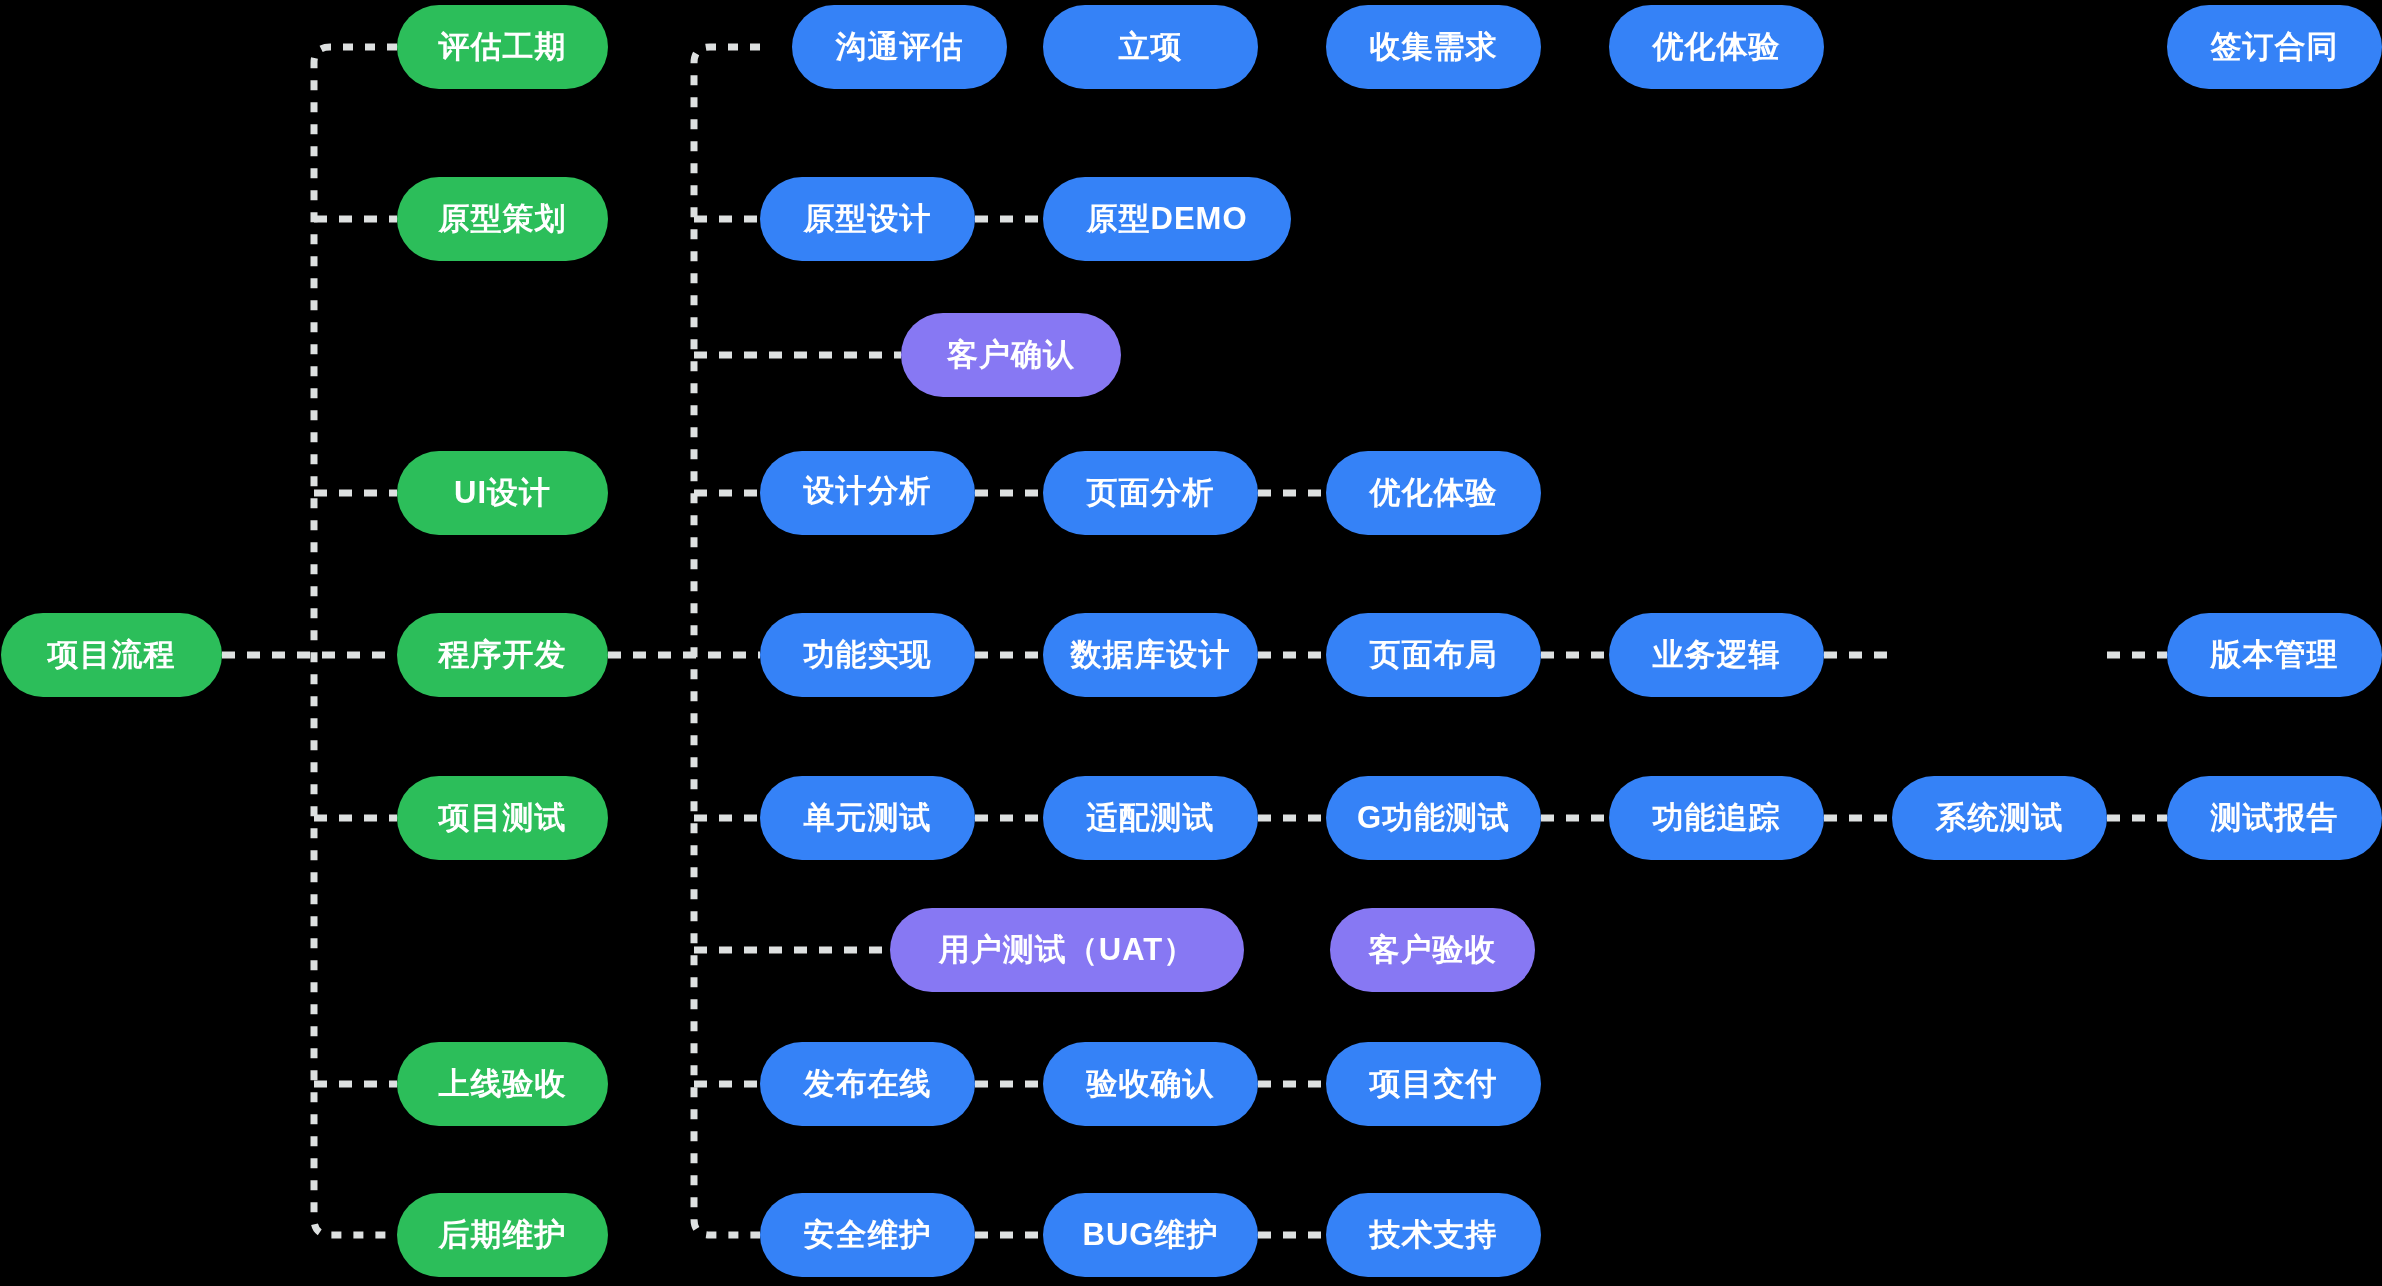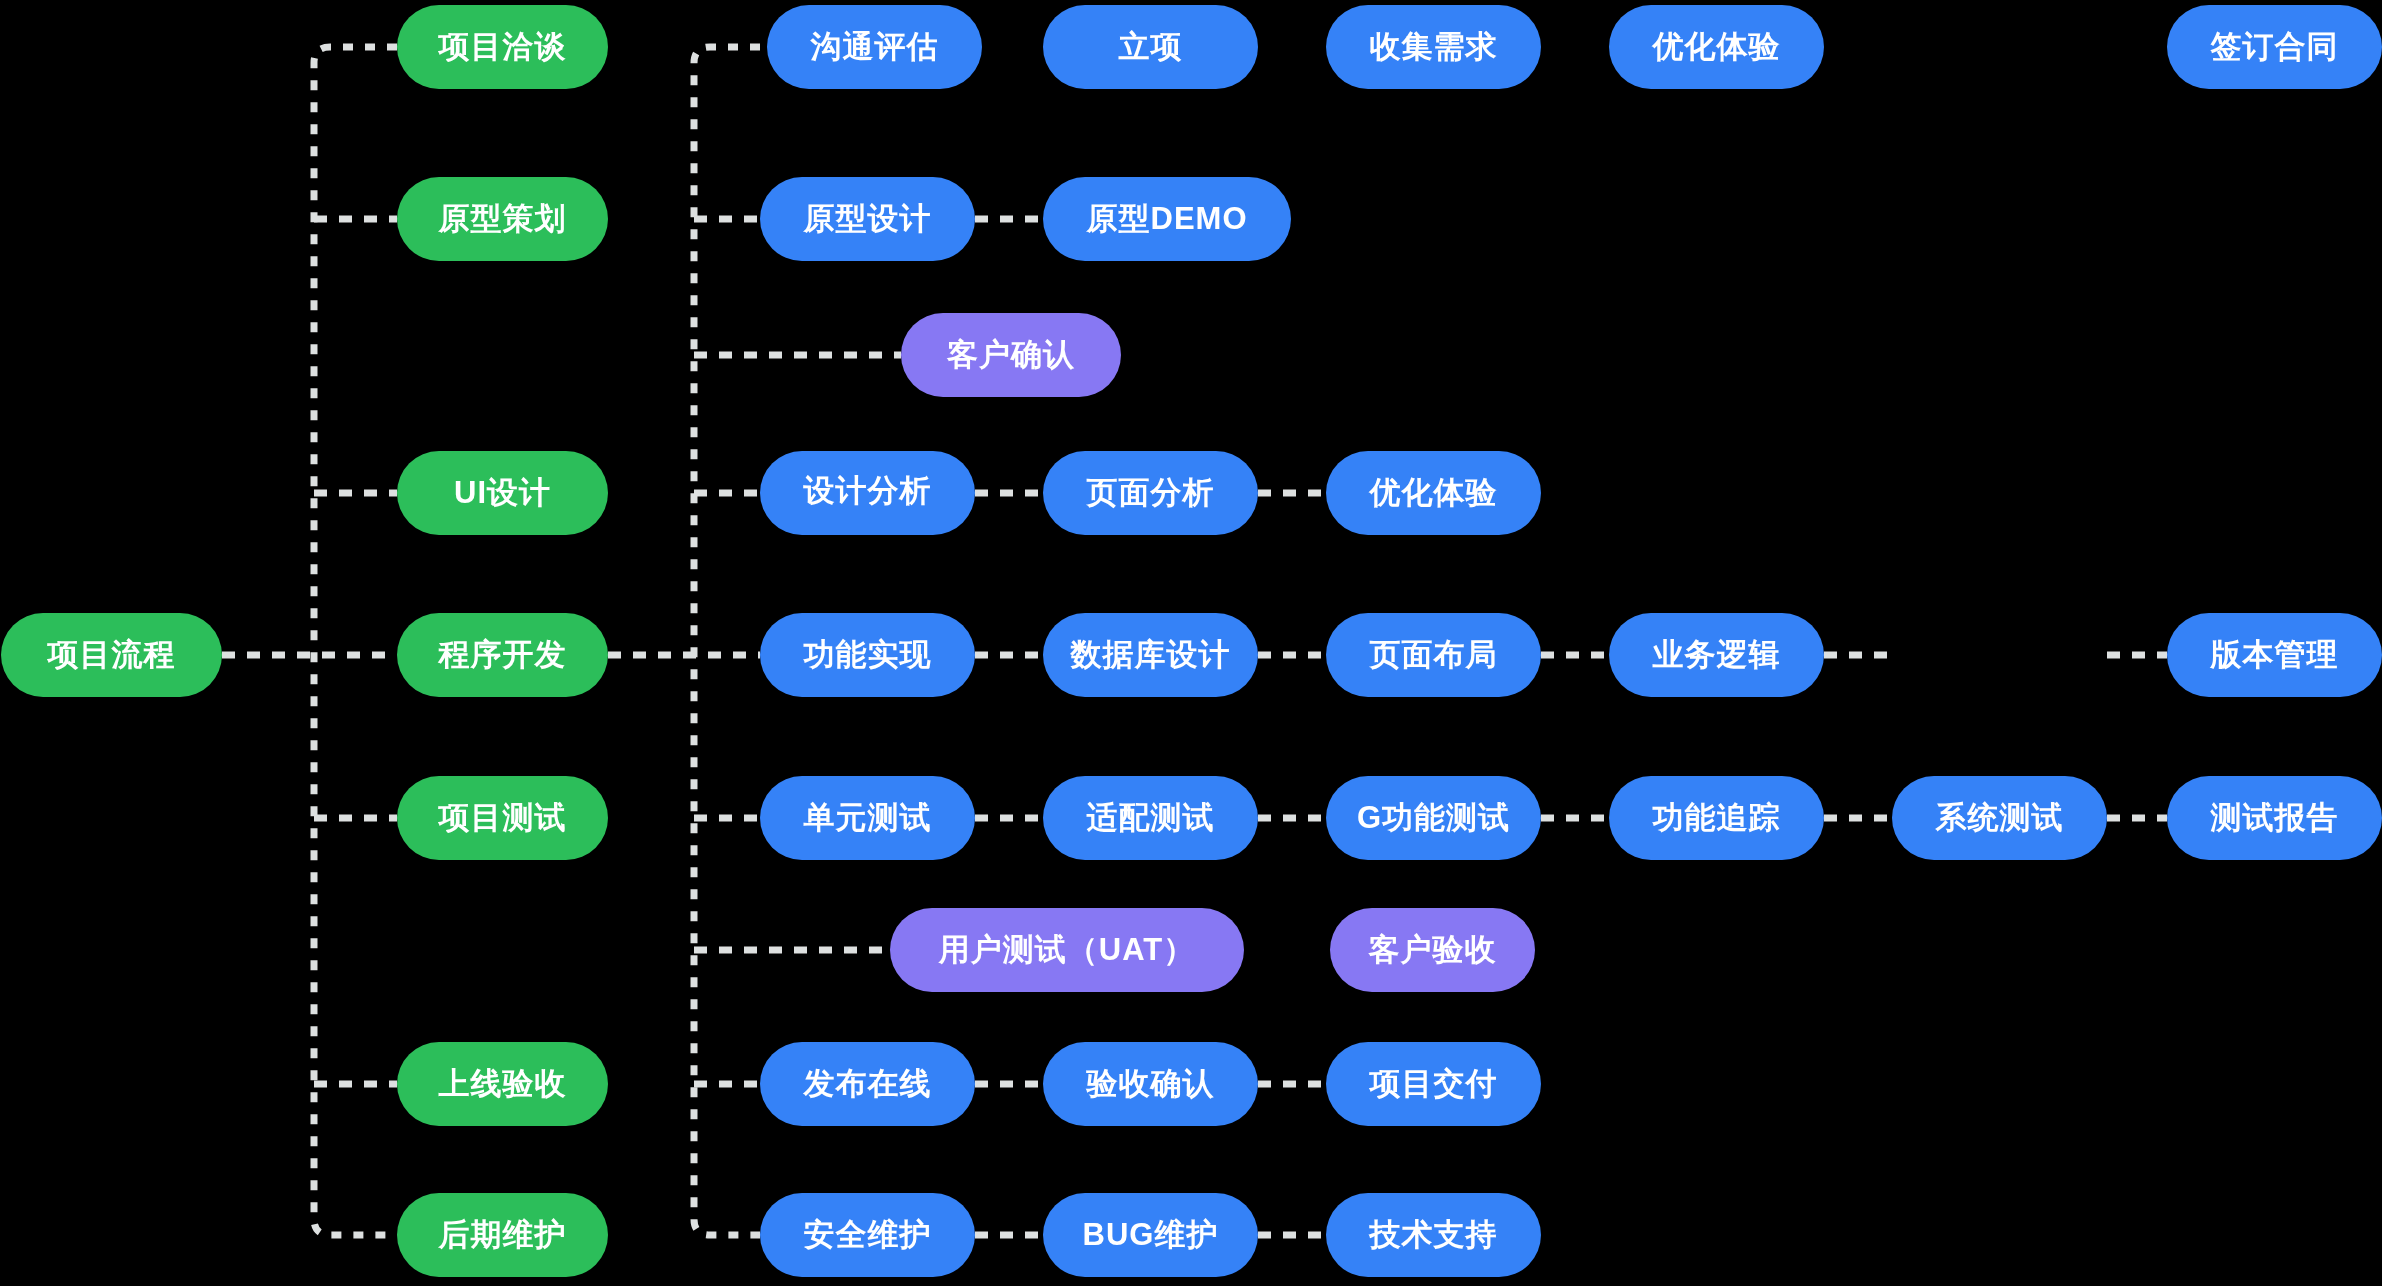--- a/index.html
+++ b/index.html
@@ -73,22 +73,22 @@
       <path d="M 1541 818 H 1609" fill="none" stroke="#DDE0E0" stroke-width="7" stroke-dasharray="13 12"></path>
       <path d="M 1824 818 H 1892" fill="none" stroke="#DDE0E0" stroke-width="7" stroke-dasharray="13 12"></path>
       <path d="M 2107 818 H 2167" fill="none" stroke="#DDE0E0" stroke-width="7" stroke-dasharray="13 12"></path>
       <path d="M 975 1084 H 1043" fill="none" stroke="#DDE0E0" stroke-width="7" stroke-dasharray="13 12"></path>
       <path d="M 1258 1084 H 1326" fill="none" stroke="#DDE0E0" stroke-width="7" stroke-dasharray="13 12"></path>
       <path d="M 975 1235 H 1043" fill="none" stroke="#DDE0E0" stroke-width="7" stroke-dasharray="13 12"></path>
       <path d="M 1258 1235 H 1326" fill="none" stroke="#DDE0E0" stroke-width="7" stroke-dasharray="13 12"></path>
     </svg>
 
 <div class="node root" style="left: 1px; top: 613px; width: 221px;">项目流程</div>
-    <div class="node stage" style="left: 397px; top: 5px; width: 211px;">项目洽谈</div>
-    <div class="node task" style="left: 767px; top: 5px; width: 215px;">沟通评估</div>
+    <div class="node stage" style="left: 397px; top: 5px; width: 211px;">评估工期</div>
+    <div class="node task" style="left: 792px; top: 5px; width: 215px;">沟通评估</div>
     <div class="node task" style="left: 1043px; top: 5px; width: 215px;">立项</div>
     <div class="node task" style="left: 1326px; top: 5px; width: 215px;">收集需求</div>
     <div class="node task" style="left: 1609px; top: 5px; width: 215px;">优化体验</div>
     <div class="node task" style="left: 2167px; top: 5px; width: 215px;">签订合同</div>
     <div class="node stage" style="left: 397px; top: 177px; width: 211px;">原型策划</div>
     <div class="node task" style="left: 760px; top: 177px; width: 215px;">原型设计</div>
     <div class="node task" style="left: 1043px; top: 177px; width: 248px;">原型DEMO</div>
     <div class="node milestone" style="left: 901px; top: 313px; width: 220px;">客户确认</div>
     <div class="node stage" style="left: 397px; top: 451px; width: 211px;">UI设计</div>
     <div class="node task" style="left: 760px; top: 451px; width: 215px; font-family: Liberation Mono, monospace;">设计分析</div>

